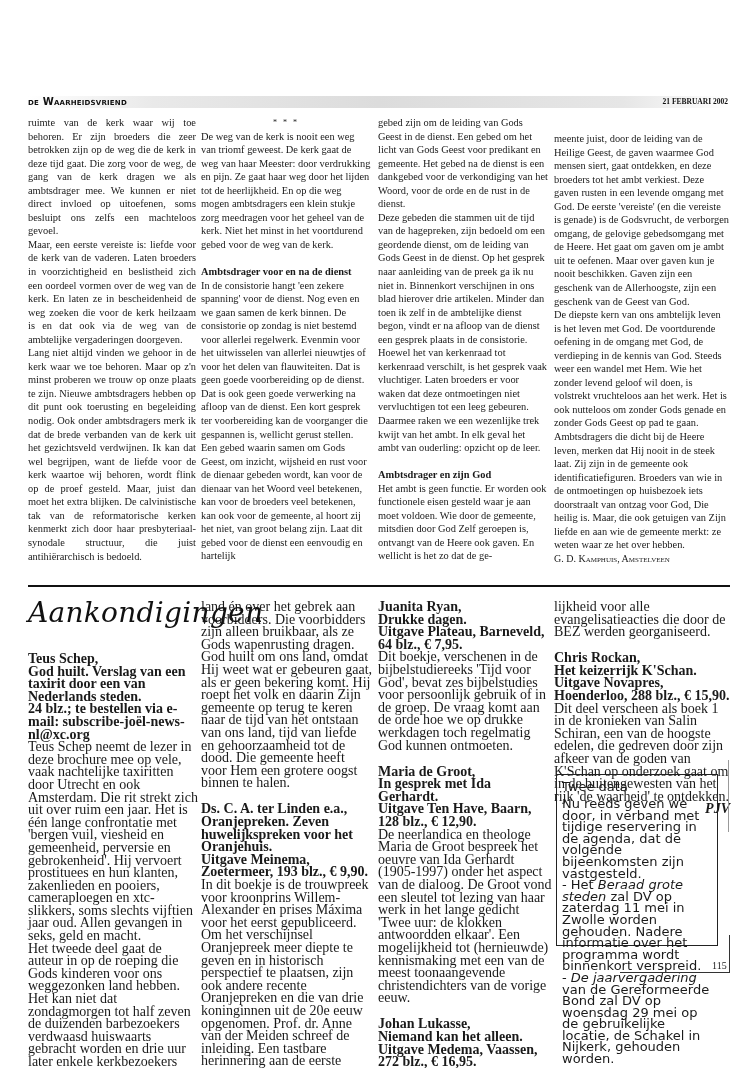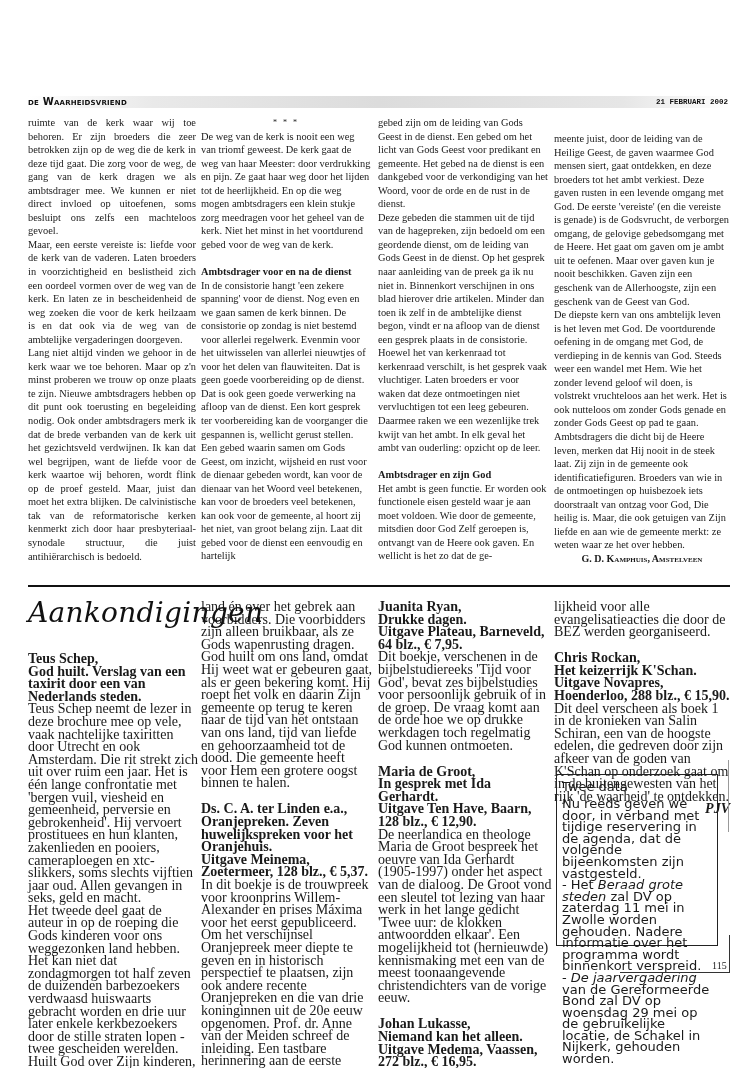--- a/index.html
+++ b/index.html
@@ -2,32 +2,32 @@
 <html><head>
 <meta charset="utf-8">
 <style>
   html, body { margin:0; padding:0; background:#fff; }
   body { width:738px; height:1068px; position:relative; overflow:hidden;
          font-family:"Liberation Serif", "DejaVu Serif", serif; color:#1a1a1a; }
   .header { position:absolute; left:28px; right:10px; top:96px; height:12px;
             background:linear-gradient(90deg,#fff 0%,#e9e9e9 18%,#dcdcdc 50%,#e6e6e6 85%,#fff 100%); }
   .header .pub { position:absolute; left:0; top:0; font-family:"DejaVu Sans", sans-serif; font-size:10px;
                  font-weight:bold; letter-spacing:0.2px; color:#111; line-height:12px; font-variant:small-caps; }
-  .header .date { position:absolute; right:0; top:0; font-family:Liberation Mono, monospace; font-size:7.5px;
+  .header .date { position:absolute; right:0; top:0; font-family:Liberation Serif, serif; font-size:7.5px;
                   font-weight:bold; color:#111; line-height:12px; }
   .col { position:absolute; font-size:10.4px; line-height:13.55px; }
   .col p { margin:0; }
   .c1 { left:28px; top:116px; width:168px; }
   .c2 { left:201px; top:116px; width:170px; }
   .c3 { left:378px; top:116px; width:170px; }
   .c4 { left:554px; top:132px; width:176px; }
   .stars { text-align:center; font-size:8px; letter-spacing:2px; line-height:13.55px; }
   .subhead { font-weight:bold; margin-top:13.5px !important; }
   .gap { height:13.5px; }
-  .sig { text-align:center; font-weight:bold; font-variant:small-caps; font-size:10px; }
+  .sig { text-align:left; font-weight:normal; font-variant:small-caps; font-size:10px; }
   .rule { position:absolute; left:28px; right:8px; top:585px; height:2px; background:#111; }
   .ann-title { position:absolute; left:28px; top:596px; font-family:"DejaVu Serif", serif; font-style:italic;
                font-size:28px; letter-spacing:0.3px; color:#111; line-height:34px; }
   .b { font-size:14px; line-height:12.6px; position:absolute; }
   .b p { margin:0; }
   .b .bt { font-weight:bold; }
   .b1 { left:28px; top:653px; width:170px; }
   .b2 { left:201px; top:601px; width:172px; }
   .b3 { left:378px; top:601px; width:175px; }
   .b4 { left:554px; top:601px; width:176px; }
@@ -76,31 +76,32 @@
   <p class="sig">G. D. Kamphuis, Amstelveen</p>
 </div>
 
 <div class="rule"></div>
 
 <div class="ann-title">Aankondigingen</div>
 
 <div class="b b1">
   <p class="bt">Teus Schep,</p>
   <p class="bt">God huilt. Verslag van een taxirit door een van Nederlands steden.</p>
+  <p class="bt">24 blz.; te bestellen via e-mail: subscribe-joël-news-nl@xc.org</p>
   <p>Teus Schep neemt de lezer in deze brochure mee op vele, vaak nachtelijke taxiritten door Utrecht en ook Amsterdam. Die rit strekt zich uit over ruim een jaar. Het is één lange confrontatie met 'bergen vuil, viesheid en gemeenheid, perversie en gebrokenheid'. Hij vervoert prostituees en hun klanten, zakenlieden en pooiers, cameraploegen en xtc-slikkers, soms slechts vijftien jaar oud. Allen gevangen in seks, geld en macht.</p>
   <p>Het tweede deel gaat de auteur in op de roeping die Gods kinderen voor ons weggezonken land hebben. Het kan niet dat zondagmorgen tot half zeven de duizenden barbezoekers verdwaasd huiswaarts gebracht worden en drie uur later enkele kerkbezoekers door de stille straten lopen - twee gescheiden werelden. Huilt God over Zijn kinderen, die Zich de nood van het land niet aantrekken? God huilt over het</p>
 </div>
 
 <div class="b b2">
   <p>land én over het gebrek aan voorbidders. Die voorbidders zijn alleen bruikbaar, als ze Gods wapenrusting dragen.</p>
   <p>God huilt om ons land, omdat Hij weet wat er gebeuren gaat, als er geen bekering komt. Hij roept het volk en daarin Zijn gemeente op terug te keren naar de tijd van het ontstaan van ons land, tijd van liefde en gehoorzaamheid tot de dood. Die gemeente heeft voor Hem een grotere oogst binnen te halen.</p>
   <div class="gap"></div>
   <p class="bt">Ds. C. A. ter Linden e.a.,</p>
   <p class="bt">Oranjepreken. Zeven huwelijkspreken voor het Oranjehuis.</p>
-  <p class="bt">Uitgave Meinema, Zoetermeer, 128 blz., € 5,37.</p>
+  <p class="bt">Uitgave Meinema, Zoetermeer, 193 blz., € 9,90.</p>
   <p>In dit boekje is de trouwpreek voor kroonprins Willem-Alexander en prises Máxima voor het eerst gepubliceerd. Om het verschijnsel Oranjepreek meer diepte te geven en in historisch perspectief te plaatsen, zijn ook andere recente Oranjepreken en die van drie koninginnen uit de 20e eeuw opgenomen. Prof. dr. Anne van der Meiden schreef de inleiding. Een tastbare herinnering aan de eerste zaterdag van deze maand, tevens een blik in de religieuze belevingswereld van ons vorstenhuis.</p>
 </div>
 
 <div class="b b3">
   <p class="bt">Juanita Ryan,</p>
   <p class="bt">Drukke dagen.</p>
   <p class="bt">Uitgave Plateau, Barneveld, 64 blz., € 7,95.</p>
   <p>Dit boekje, verschenen in de bijbelstudiereeks 'Tijd voor God', bevat zes bijbelstudies voor persoonlijk gebruik of in de groep. De vraag komt aan de orde hoe we op drukke werkdagen toch regelmatig God kunnen ontmoeten.</p>
   <div class="gap"></div>
   <p class="bt">Maria de Groot,</p>

